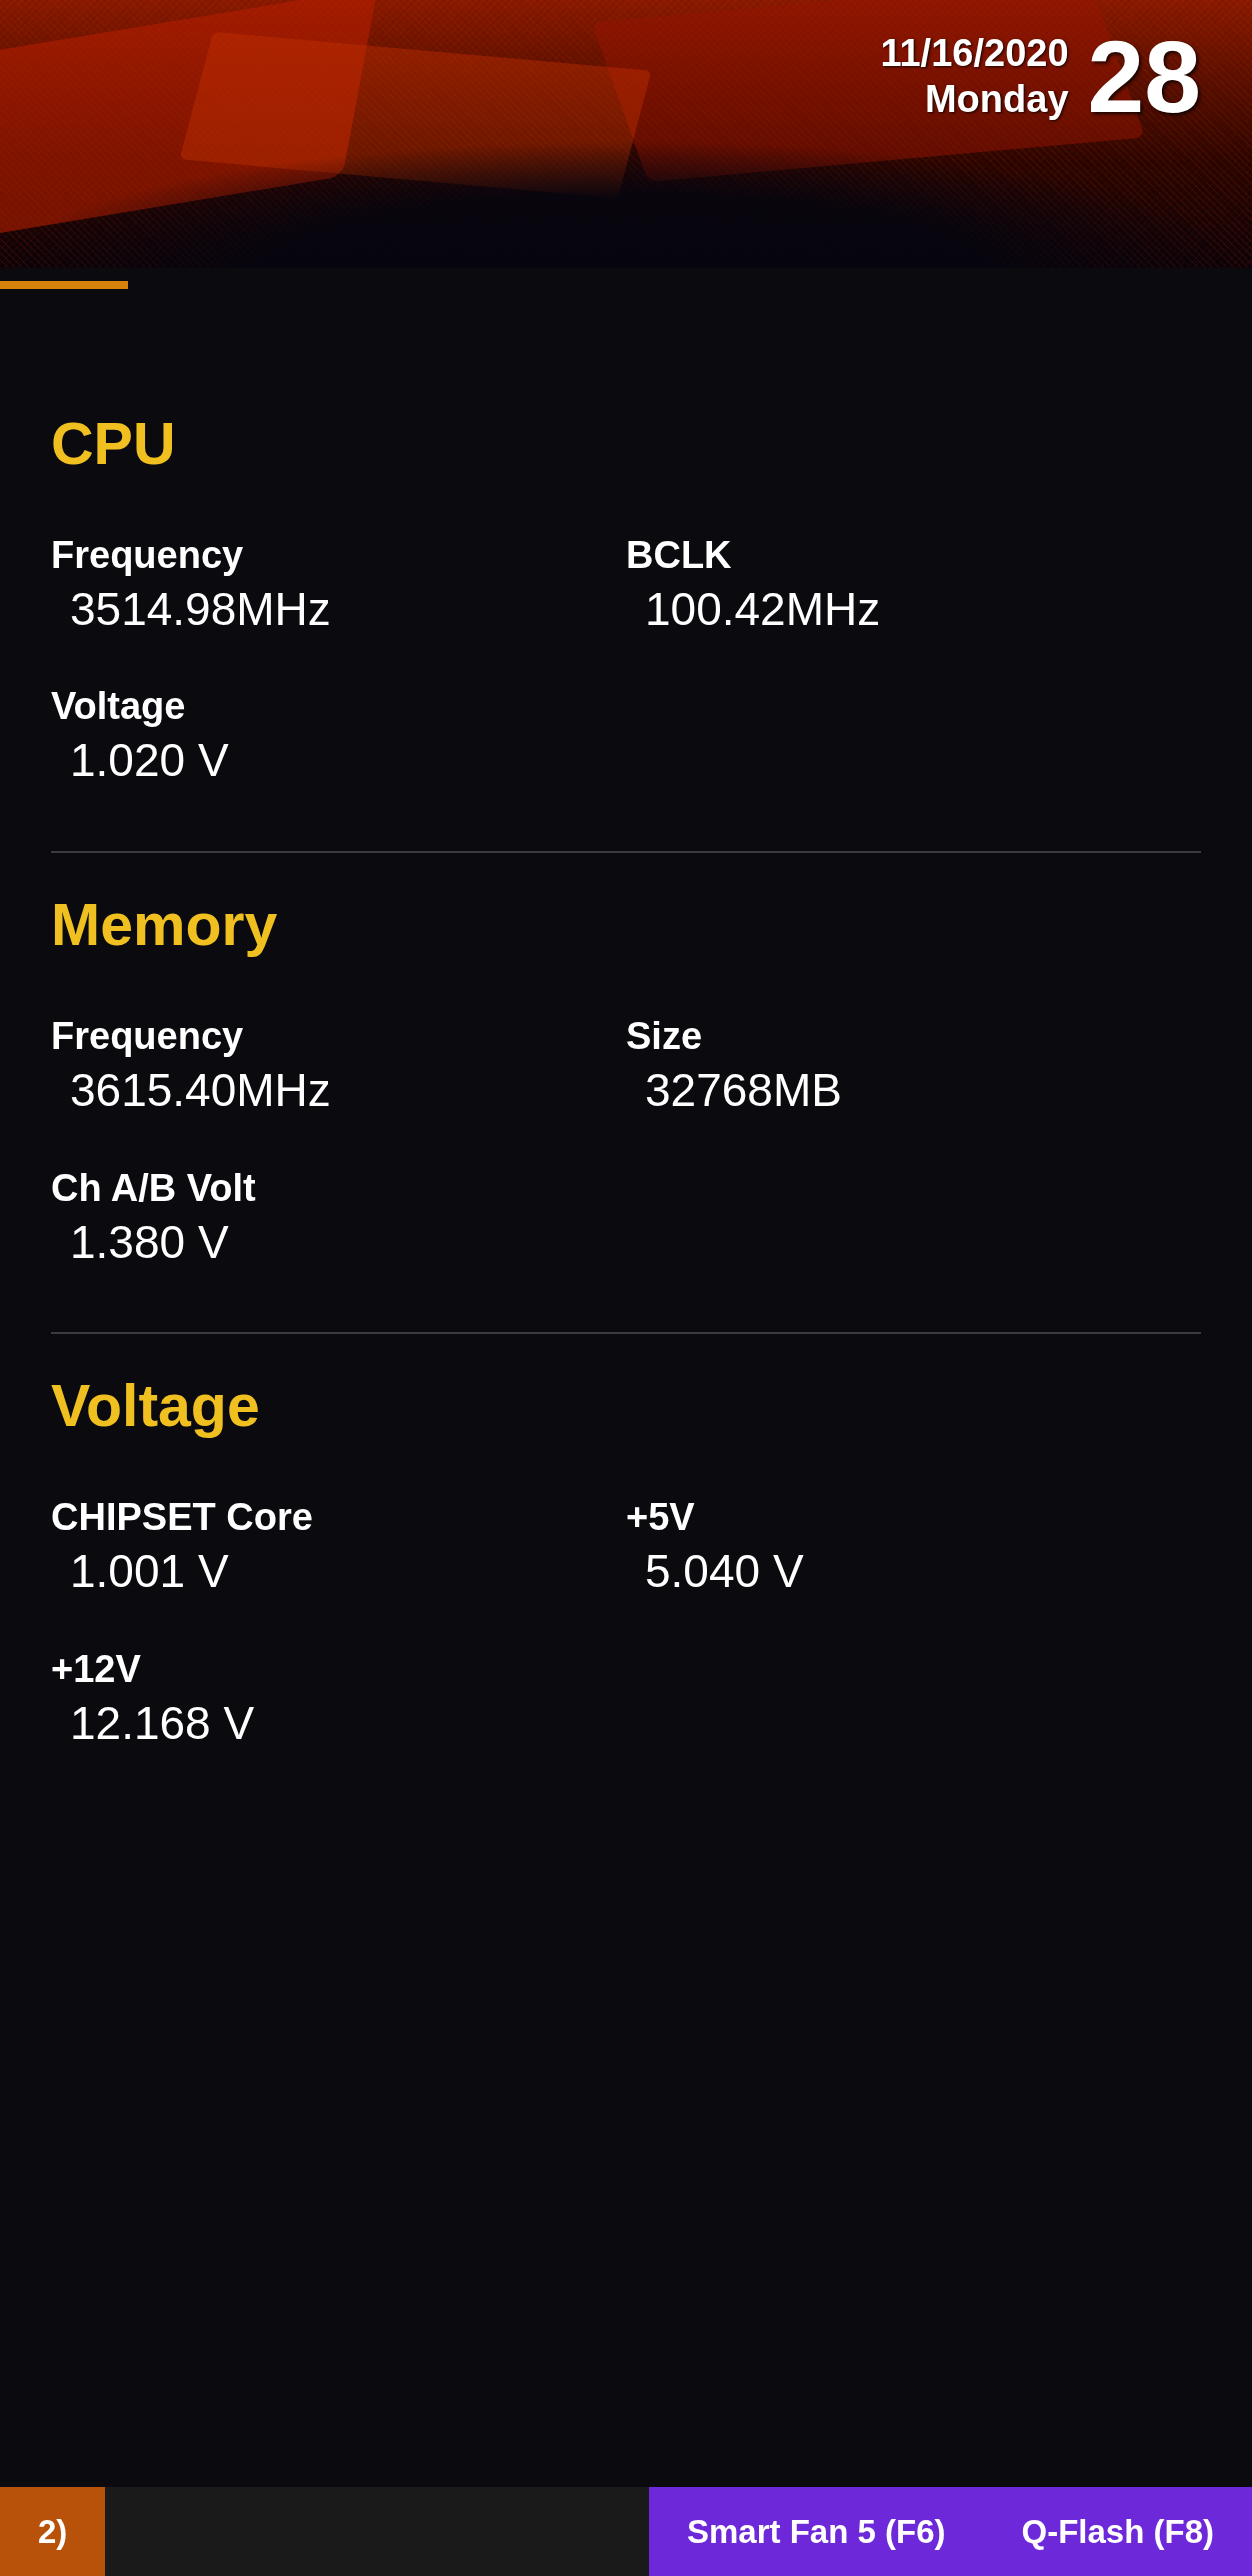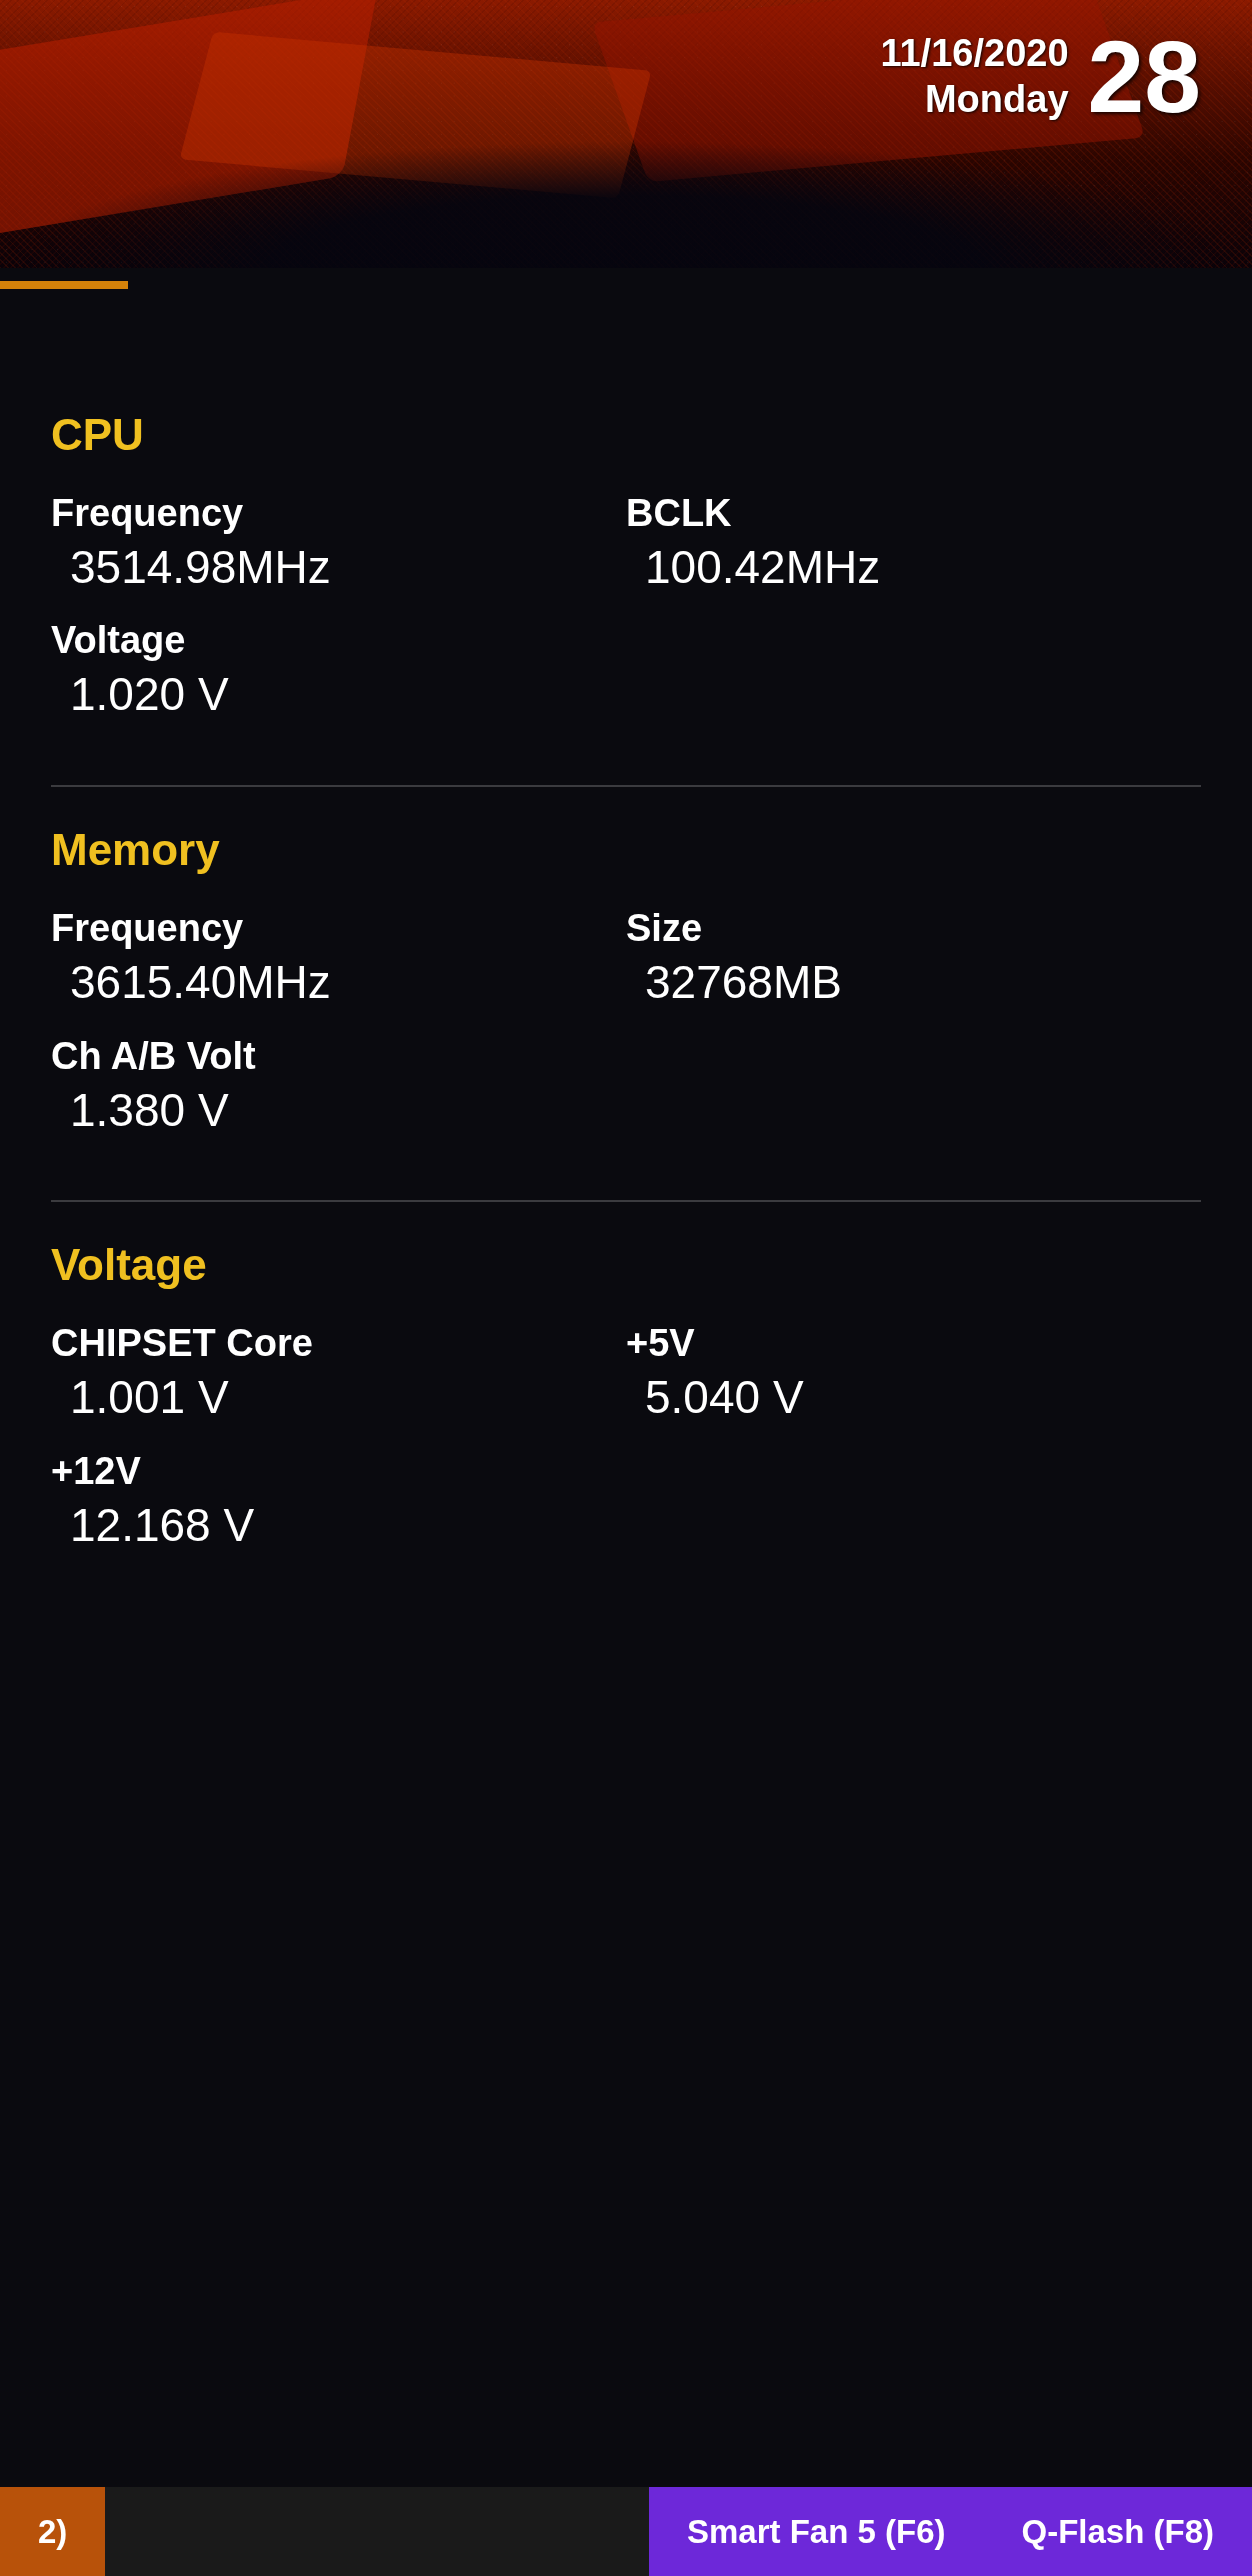--- a/index.html
+++ b/index.html
@@ -86,21 +86,21 @@
       right: 0;
       padding: 25.6px 51px;
     }
 
     
     .section {
       margin-bottom: 38px;
     }
 
     .section-title {
-      font-size: 44px;
+      font-size: 59px;
       font-weight: bold;
       color: #f0c020;
       margin-bottom: 32px;
     }
 
     .section-divider {
       width: 100%;
       height: 1.9px;
       background: rgba(255,255,255,0.2);
       margin-bottom: 38px;
@@ -108,20 +108,21 @@
 
     
     .data-grid {
       display: grid;
       grid-template-columns: 1fr 1fr;
       gap: 0;
     }
 
     .data-item {
       margin-bottom: 25.6px;
+      margin-top: 24px;
     }
 
     .data-label {
       color: #ffffff;
       font-size: 38px;
       font-weight: bold;
       margin-bottom: 5.1px;
     }
 
     .data-value {

